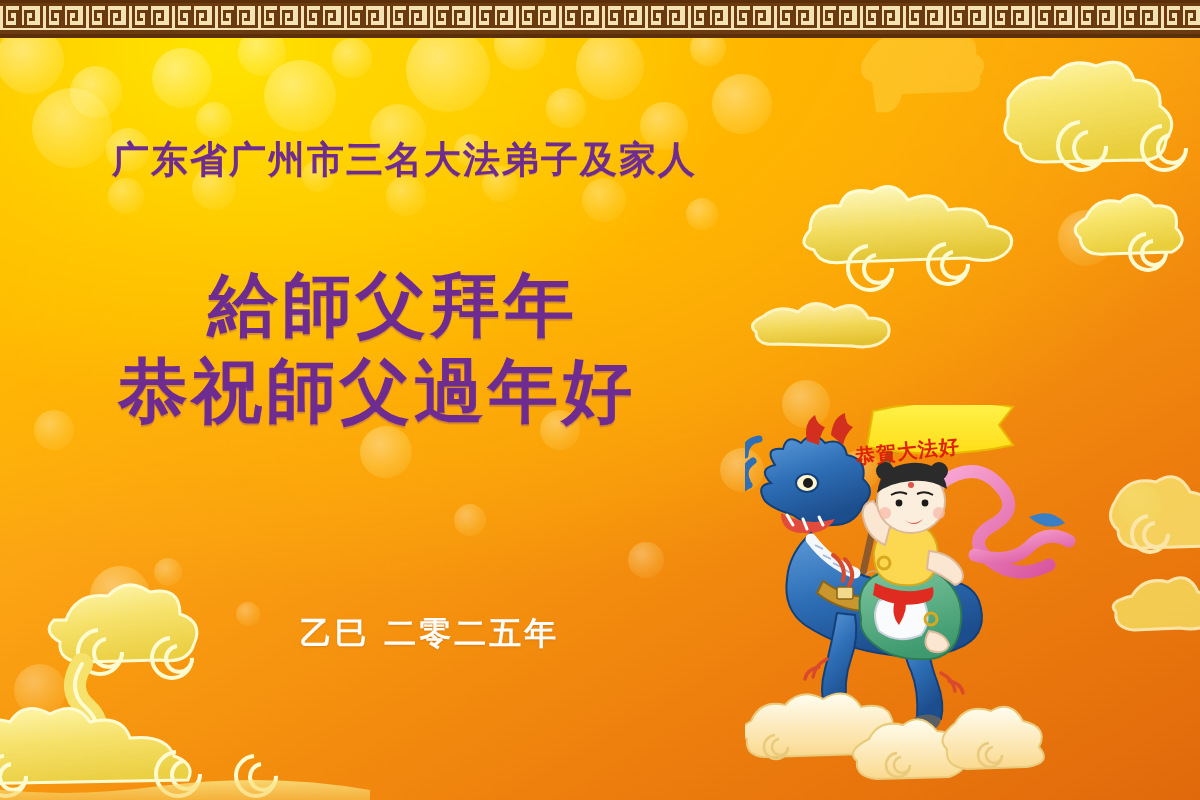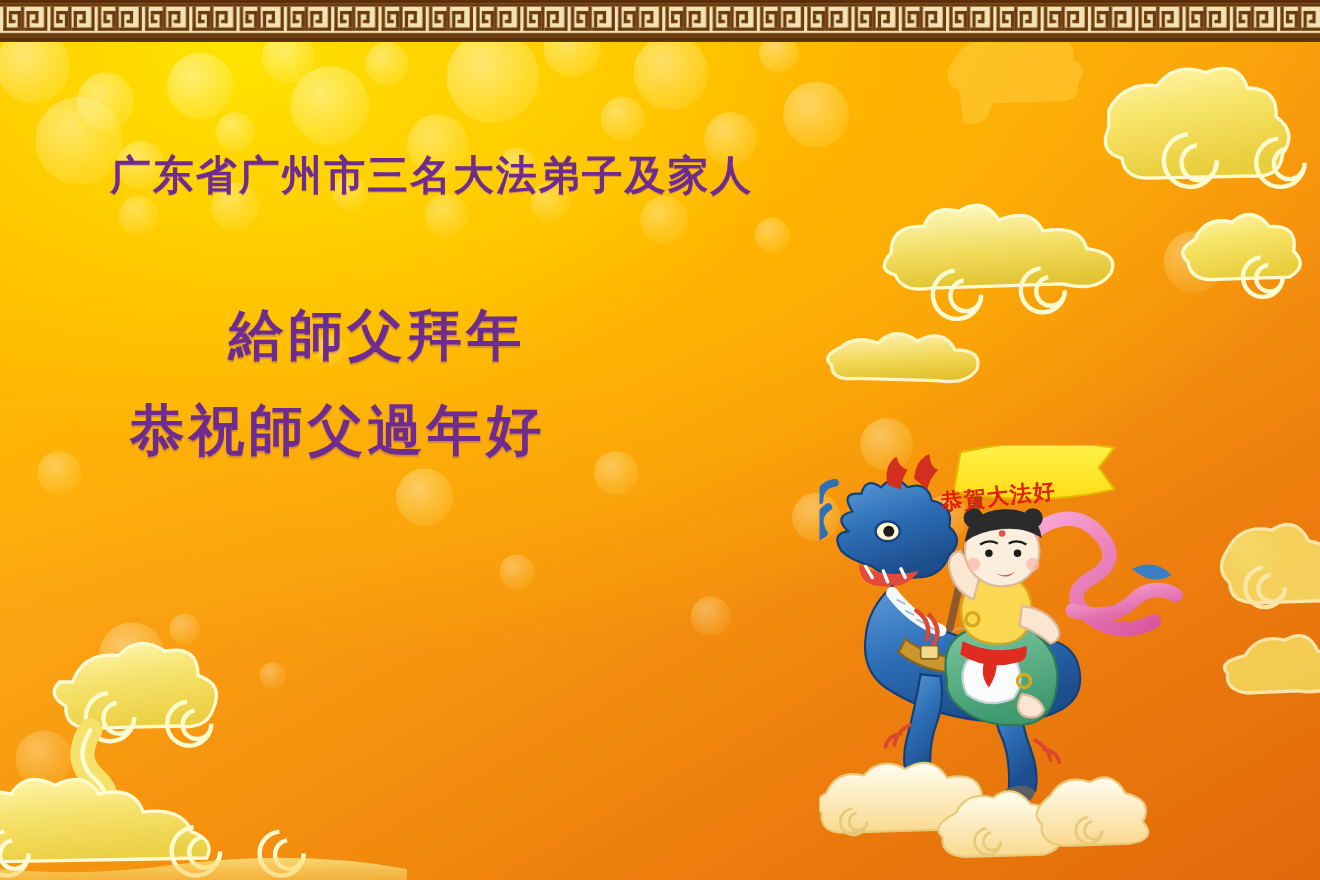--- a/index.html
+++ b/index.html
@@ -35,36 +35,36 @@
   .bokeh{position:absolute;border-radius:50%;pointer-events:none;}
 
   
   .cloud-layer{position:absolute;pointer-events:none;}
   #clouds-topright{right:-20px;top:30px;width:470px;height:330px;z-index:10;}
   #clouds-bottomleft{left:-30px;bottom:-10px;width:400px;height:250px;z-index:10;}
   #clouds-bottomright{right:-40px;bottom:120px;width:220px;height:220px;z-index:9;}
 
   
   #sender-line{
-    position:absolute;left:100px;top:135px;
+    position:absolute;left:112px;top:135px;
     z-index:30;
     color:#6E2C91;
     font-size:37px;font-weight:bold;
     letter-spacing:2px;
     white-space:nowrap;
     font-family:"DejaVu Sans","Liberation Sans",sans-serif;
     text-shadow:0 1px 0 rgba(120,50,160,.35);
   }
   #greeting{
     position:absolute;left:118px;top:262px;
     z-index:30;
     color:#6E2C91;
   }
   #greeting .gline{
-    font-size:50px;font-weight:bold;
+    font-size:70px;font-weight:bold;
     line-height:86px;
     letter-spacing:4px;
     white-space:nowrap;
     font-family:"DejaVu Sans","Liberation Sans",sans-serif;
     text-shadow:0 2px 1px rgba(110,44,145,.30);
   }
   #greeting .gline.l1{padding-left:90px;}
   #greeting .gline.l2{padding-left:0px;text-align:right;}
 
   #date-line{
@@ -248,20 +248,21 @@
     </g>
   </svg>
 
   <div id="sender-line">广东省广州市三名大法弟子及家人</div>
 
   <div id="greeting">
     <div class="gline l1">給師父拜年</div>
     <div class="gline l2">恭祝師父過年好</div>
   </div>
 
+  <div id="date-line">乙巳 二零二五年</div>
 
   <svg id="illustration" viewBox="0 0 340 380">
     <defs>
       <linearGradient id="dragBody" x1="0" y1="0" x2="0.4" y2="1">
         <stop offset="0%" stop-color="#5E9BD8"></stop>
         <stop offset="50%" stop-color="#2E6FB7"></stop>
         <stop offset="100%" stop-color="#1C4D8C"></stop>
       </linearGradient>
       <linearGradient id="flagGrad" x1="0" y1="0" x2="0" y2="1">
         <stop offset="0%" stop-color="#FFF14A"></stop>

